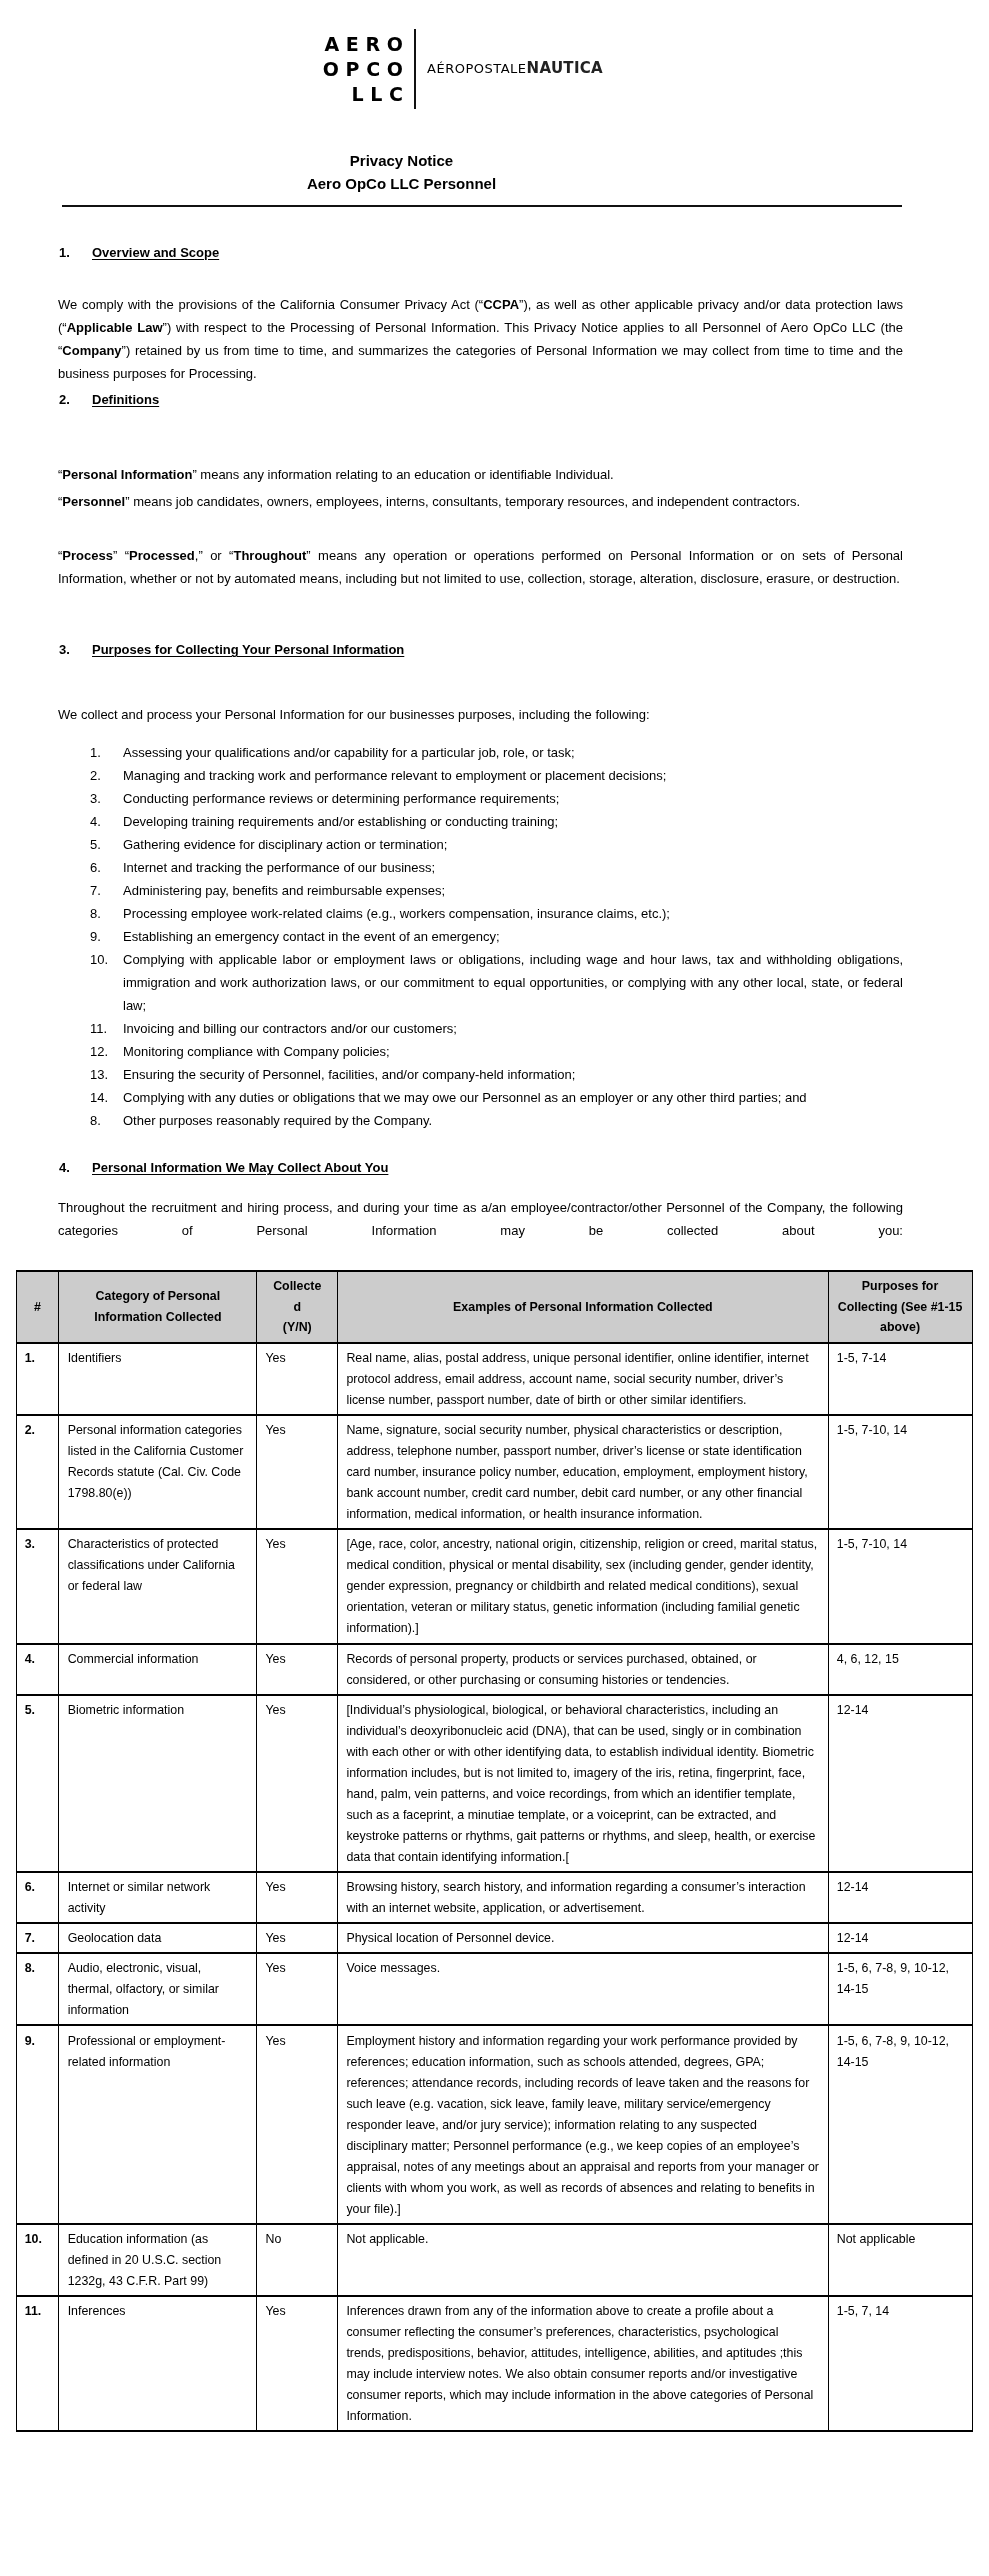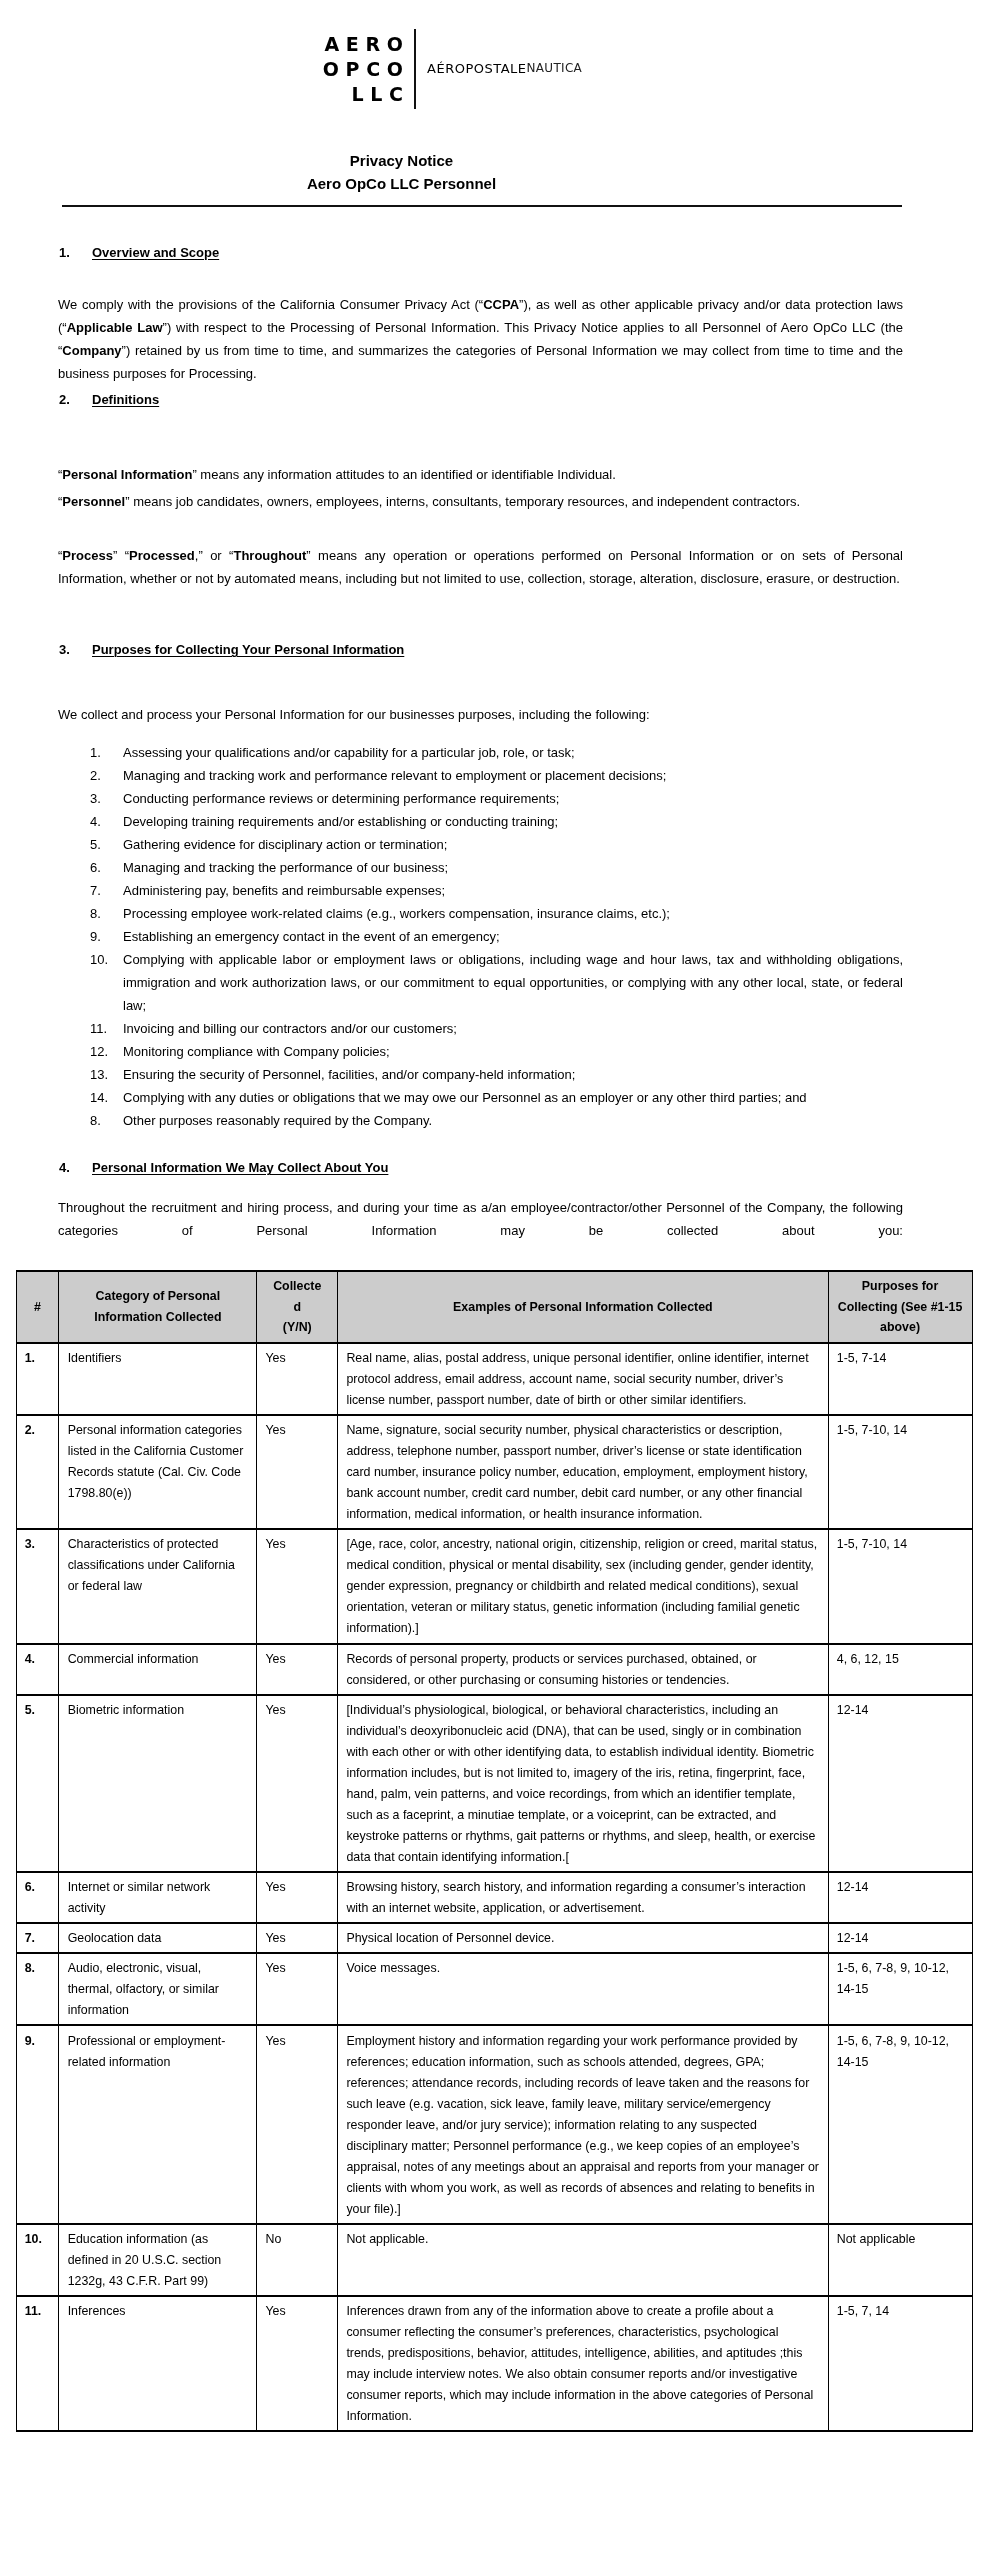--- a/index.html
+++ b/index.html
@@ -20,21 +20,21 @@
   .logo { position: absolute; left: 338px; top: 29px; height: 80px; display: flex; align-items: center; }
   .logo-mark {
     width: 65px; display: flex; flex-direction: column; align-items: flex-end;
     font-family: "DejaVu Sans", sans-serif; font-weight: bold; font-size: 19px; line-height: 25px;
     letter-spacing: 6.7px; padding-right: 0;
   }
   .logo-mark span { display: block; text-align: right; margin-right: -6.7px; }
   .logo-divider { width: 1.5px; height: 80px; background: #111; margin-left: 11.3px; margin-right: 11.3px; }
   .logo-brands { display: flex; }
   .logo-brand-1 { font-family: "DejaVu Sans", sans-serif; font-size: 13px; line-height: 16.5px; font-weight: 500; letter-spacing: 0.5px; }
-  .logo-brand-2 { font-family: "DejaVu Sans", sans-serif; font-size: 12px; line-height: 15.5px; font-weight: 400; color: #222; letter-spacing: 0.3px; text-align: center; }
+  .logo-brand-2 { font-family: "DejaVu Sans", sans-serif; font-size: 15px; line-height: 15.5px; font-weight: 700; color: #222; letter-spacing: 0.3px; text-align: center; }
 
   
   .doc-title { position: absolute; left: 0; width: 803px; top: 149px; text-align: center; font-weight: bold; font-size: 15px; line-height: 23px; }
   .title-rule { position: absolute; left: 62px; width: 840px; top: 205px; height: 1.5px; background: #111; }
 
   
   .col { position: absolute; left: 58px; width: 845px; }
   .h { font-weight: bold; display: flex; font-size: 13px; line-height: 19.6px; }
   .h .num { width: 34px; flex: none; padding-left: 1px; }
   .h .txt { text-decoration: underline; text-underline-offset: 2.1px; text-decoration-thickness: 1px; }
@@ -90,21 +90,21 @@
   </div>
   <div class="col p" style="top:293px;" id="s1para"><span>We comply with the provisions of the California Consumer Privacy Act (“</span><b>CCPA</b><span>”), as well as other applicable privacy and/or data protection laws (“</span><b>Applicable Law</b><span>”) with respect to the Processing of Personal Information.  This Privacy Notice applies to all Personnel of Aero OpCo LLC (the “</span><b>Company</b><span>”) retained by us from time to time, and summarizes the categories of Personal Information we may collect from time to time and the business purposes for Processing.</span></div>
 
   <div class="col" style="top:390px;">
     <div class="h">
       <span class="num">2.</span>
       <span class="txt">Definitions</span>
     </div>
   </div>
   <div class="col p" style="top:463px;">
-    <span>“</span><b>Personal Information</b><span>” means any information attitudes to an identified or identifiable Individual.</span>
+    <span>“</span><b>Personal Information</b><span>” means any information relating to an education or identifiable Individual.</span>
   </div>
   <div class="col p" style="top:490px;">
     <span>“</span><b>Personnel</b><span>” means job candidates, owners, employees, interns, consultants, temporary resources, and independent contractors.</span>
   </div>
   <div class="col p" style="top:544px;">“<b>Process</b>” “<b>Processed</b>,” or “<b>Throughout</b><span>” means any operation or operations performed on Personal Information or on sets of Personal Information, whether or not by automated means, including but not limited to use, collection, storage, alteration, disclosure, erasure, or destruction.</span></div>
 
   <div class="col" style="top:640px;">
     <div class="h">
       <span class="num">3.</span>
       <span class="txt">Purposes for Collecting Your Personal Information</span>
@@ -128,21 +128,21 @@
         <li>
           <span class="n">4.</span>
           <span class="t">Developing training requirements and/or establishing or conducting training;</span>
         </li>
         <li>
           <span class="n">5.</span>
           <span class="t">Gathering evidence for disciplinary action or termination;</span>
         </li>
         <li>
           <span class="n">6.</span>
-          <span class="t">Managing and tracking the performance of our business;</span>
+          <span class="t">Internet and tracking the performance of our business;</span>
         </li>
         <li>
           <span class="n">7.</span>
           <span class="t">Administering pay, benefits and reimbursable expenses;</span>
         </li>
         <li>
           <span class="n">8.</span>
           <span class="t">Processing employee work-related claims (e.g., workers compensation, insurance claims, etc.);</span>
         </li>
         <li>

